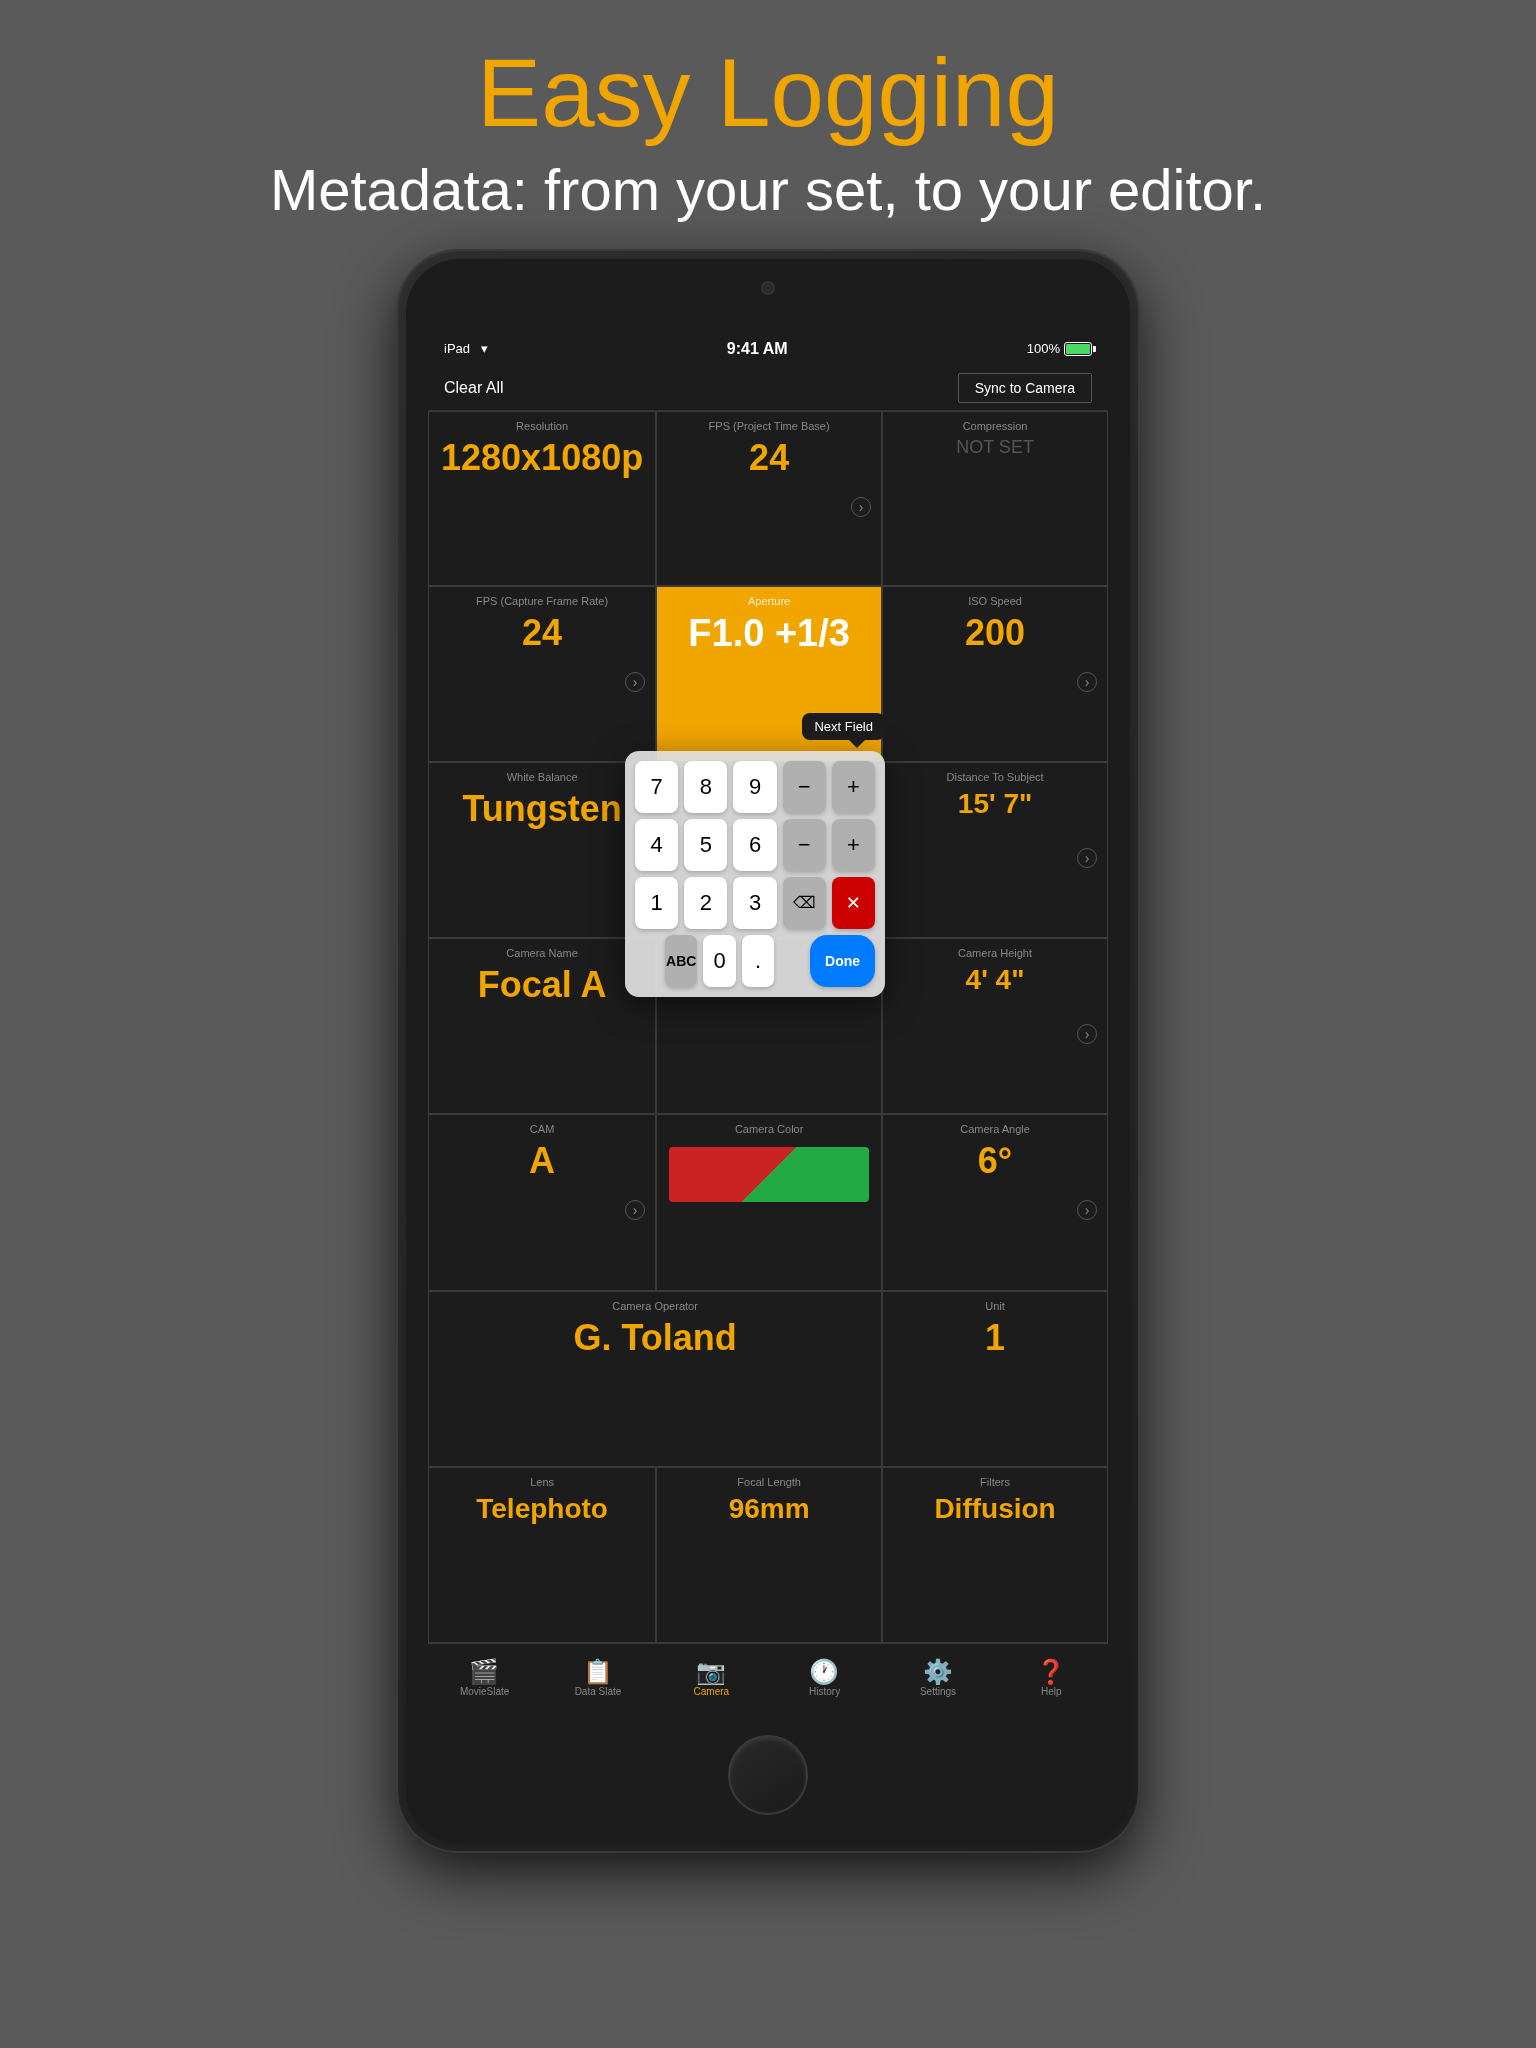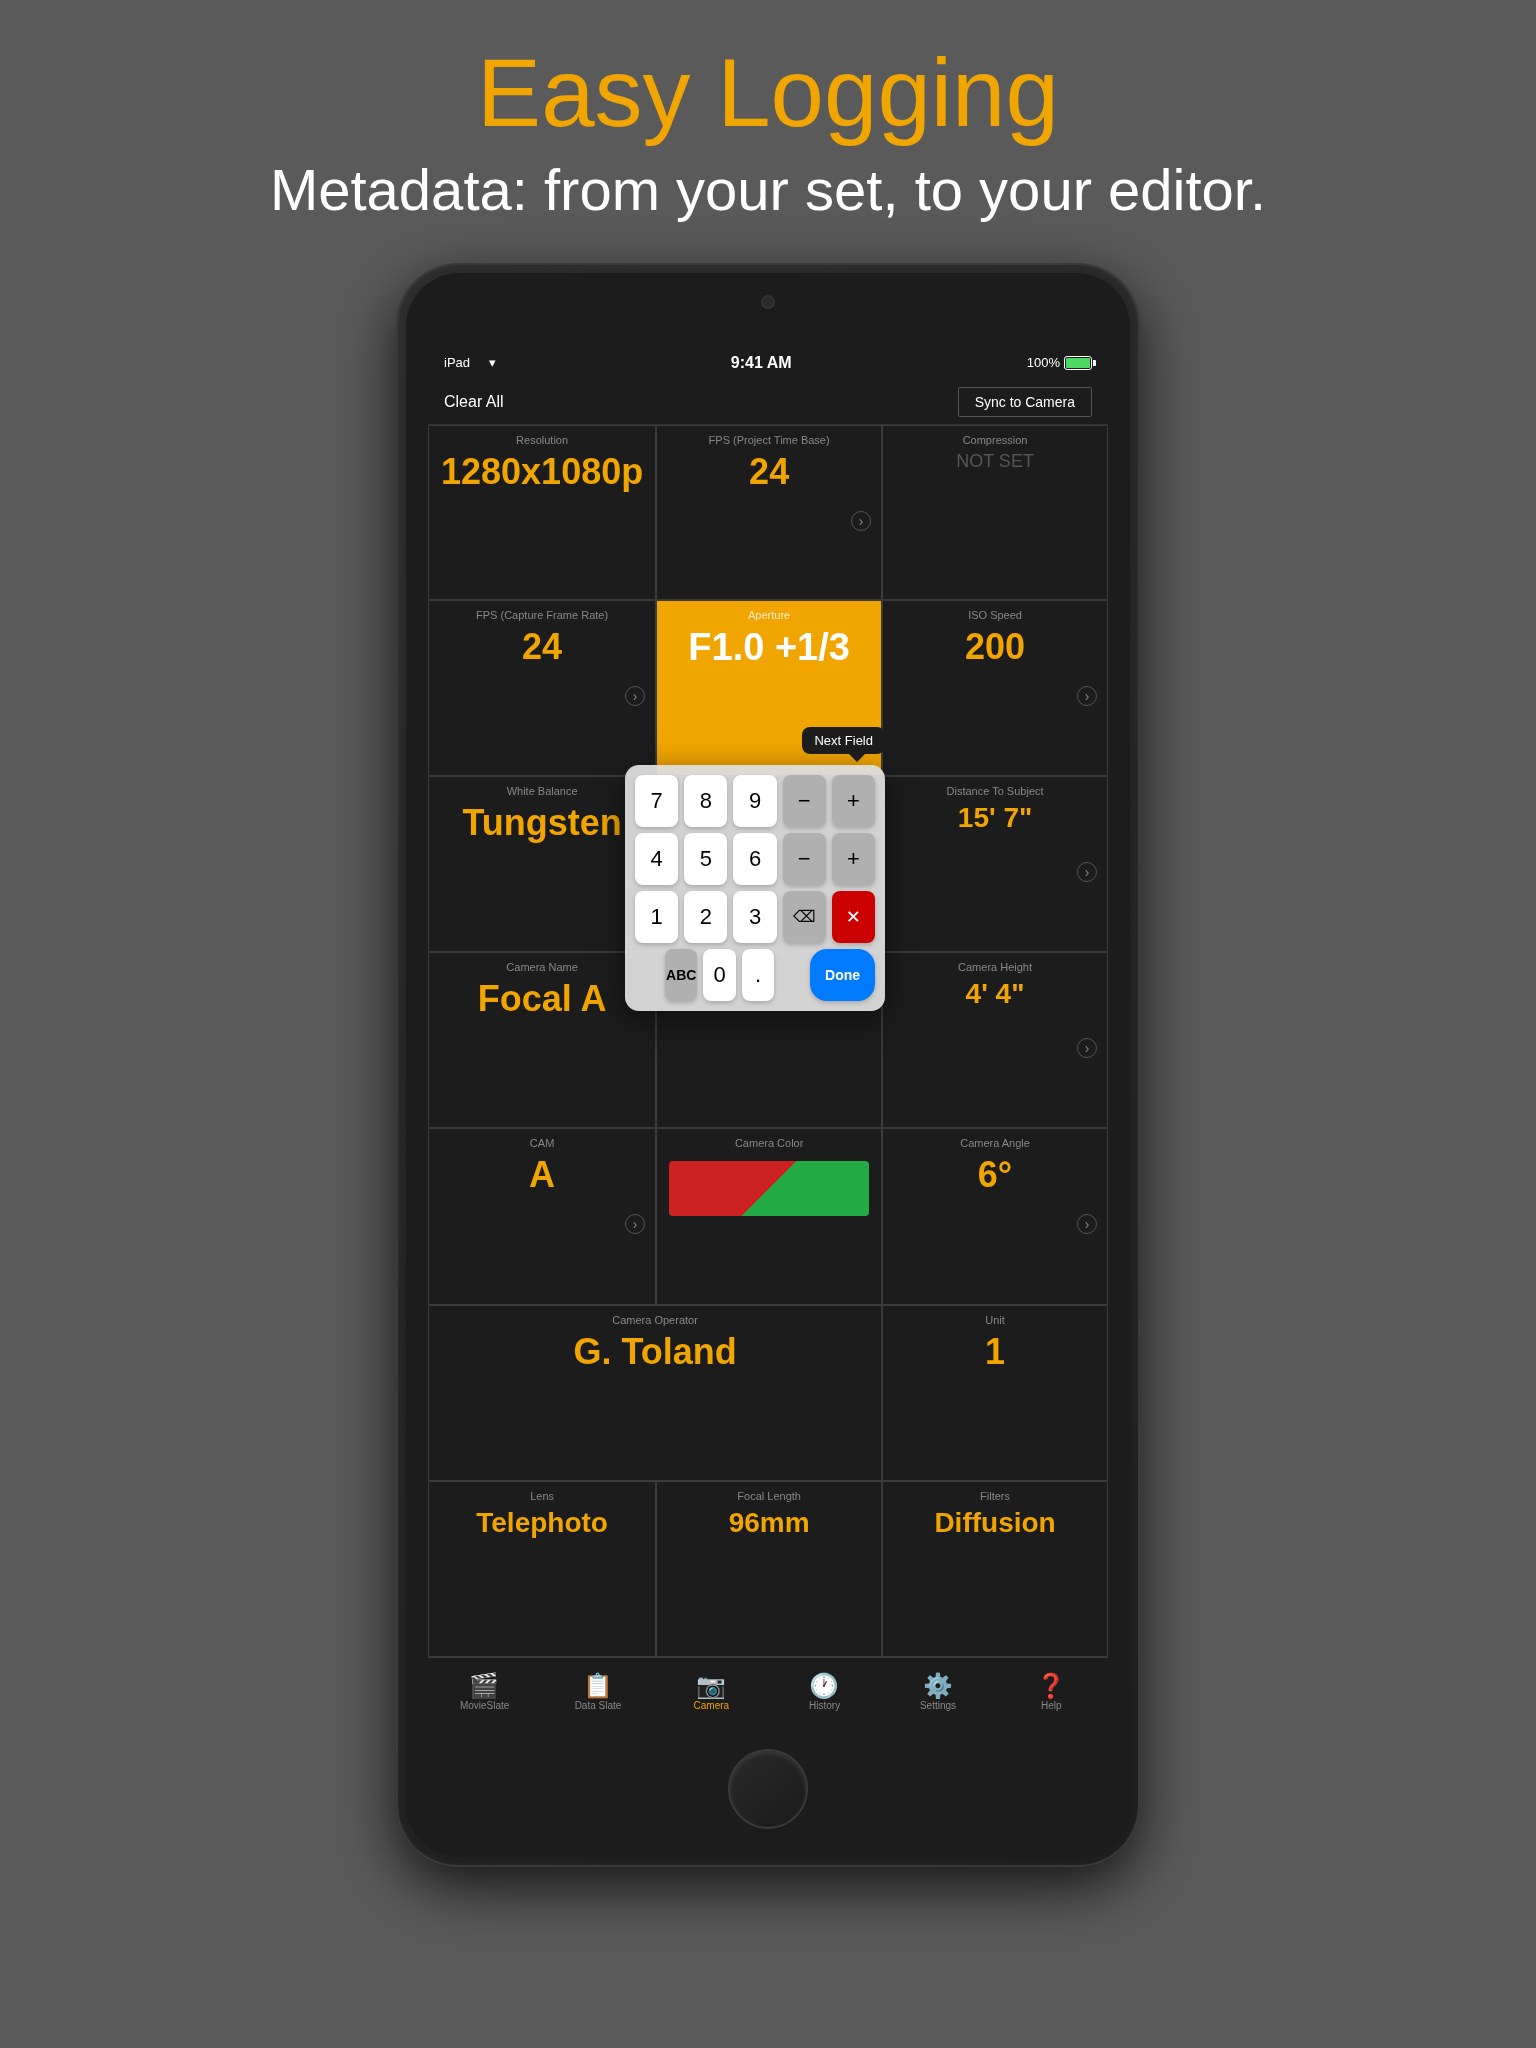--- a/index.html
+++ b/index.html
@@ -23,21 +23,21 @@
       margin-top: 40px;
       line-height: 1.1;
     }
 
     .page-subtitle {
       font-size: 58px;
       font-weight: 300;
       color: #ffffff;
       text-align: center;
       margin-top: 10px;
-      margin-bottom: 42px;
+      margin-bottom: 28px;
     }
 
     
     .ipad-outer {
       width: 740px;
       height: 1600px;
       background: linear-gradient(145deg, #2a2a2a, #1a1a1a);
       border-radius: 60px;
       position: relative;
       padding: 8px;
@@ -100,21 +100,21 @@
       align-items: center;
       justify-content: space-between;
       padding: 0 16px;
       font-size: 14px;
       color: #ffffff;
     }
 
     .status-left {
       display: flex;
       align-items: center;
-      gap: 19px;
+      gap: 11px;
       font-size: 13px;
     }
 
     .wifi-icon {
       font-size: 13px;
     }
 
     .status-center {
       font-size: 16px;
       font-weight: 700;

